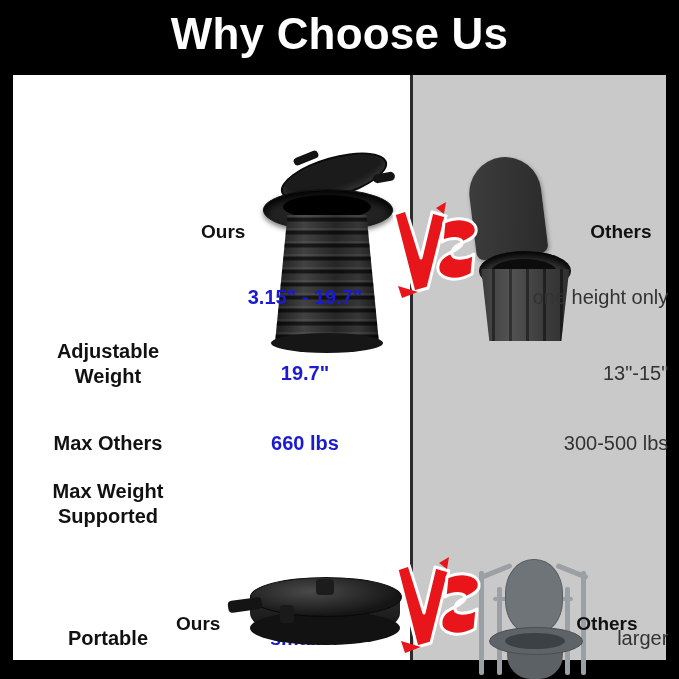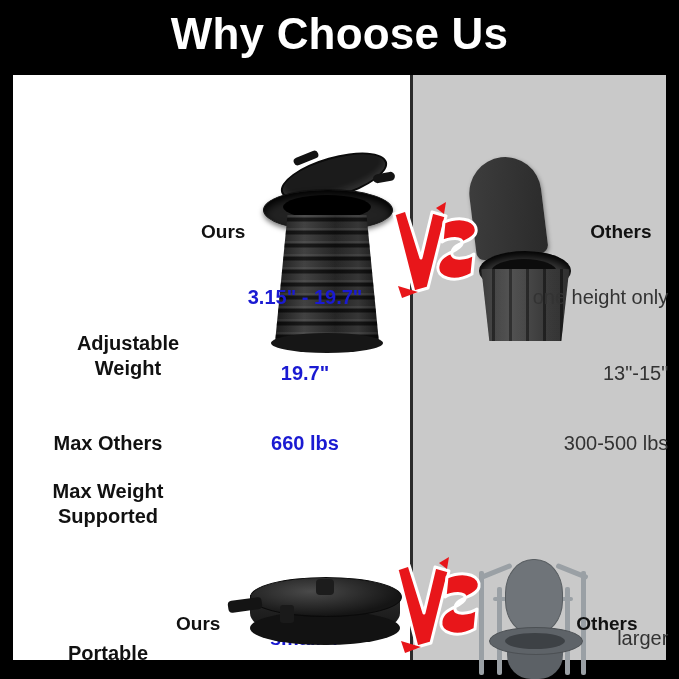--- a/index.html
+++ b/index.html
@@ -207,32 +207,32 @@
         <div class="lid"></div>
         <div class="lidtab"></div>
         <div class="rim"></div>
         <div class="bowl"></div>
         <div class="body"></div>
         <div class="base"></div>
       </div>
 
       <div class="cap cap-ours-1">Ours</div>
 
-      <div class="rowlabel" style="top:256px;padding-left:20px;">
+      <div class="rowlabel" style="top:264px;">
         <div>Adjustable</div>
         <div>Weight</div>
       </div>
       <div class="rowlabel" style="top:284px;">
         <div style="margin-top:72px;">Max Others</div>
       </div>
       <div class="rowlabel" style="top:332px;">
         <div style="margin-top:72px;">Max Weight</div>
         <div>Supported</div>
       </div>
-      <div class="rowlabel" style="top:566px;">
+      <div class="rowlabel" style="top:551px;">
         <div>Portable</div>
       </div>
 
       <div class="ours-val" style="top:210px;">3.15" - 19.7"</div>
       <div class="ours-val" style="top:286px;">19.7"</div>
       <div class="ours-val" style="top:356px;">660 lbs</div>
       <div class="ours-val" style="top:551px;">smaller</div>
 
       <div class="prod drum">
         <div class="dside"></div>

